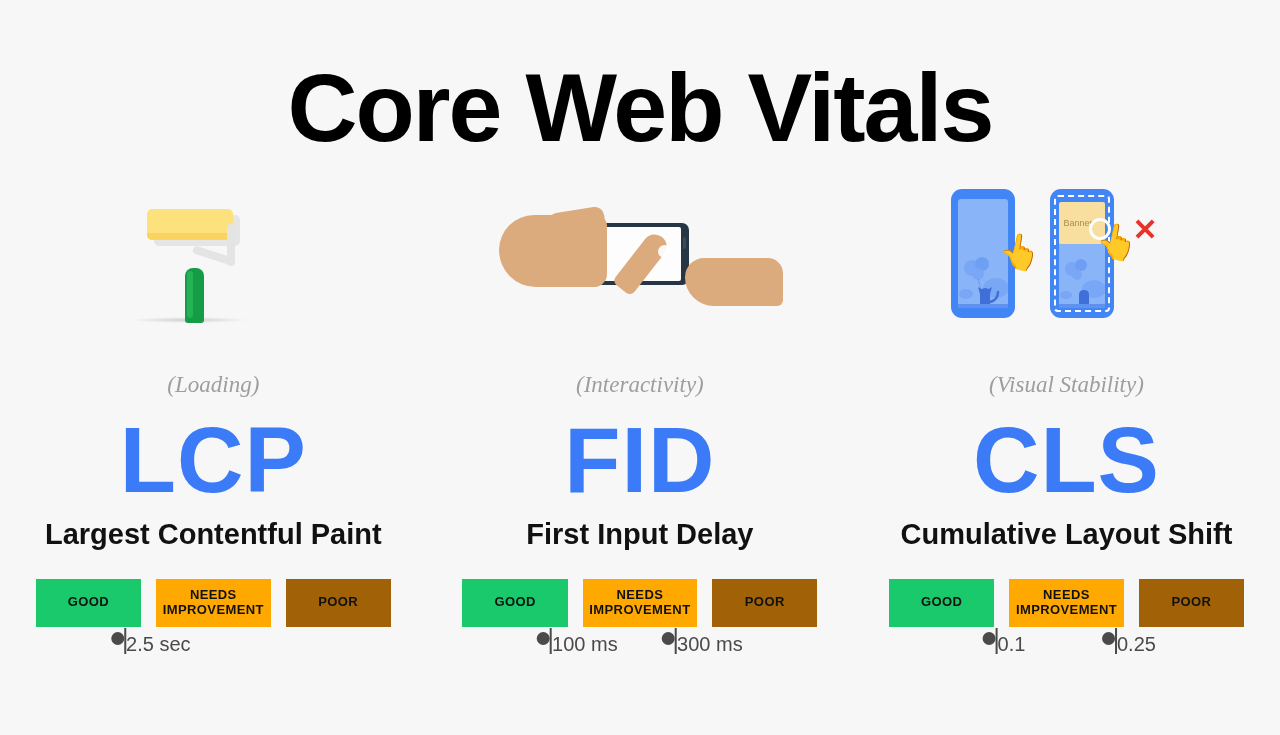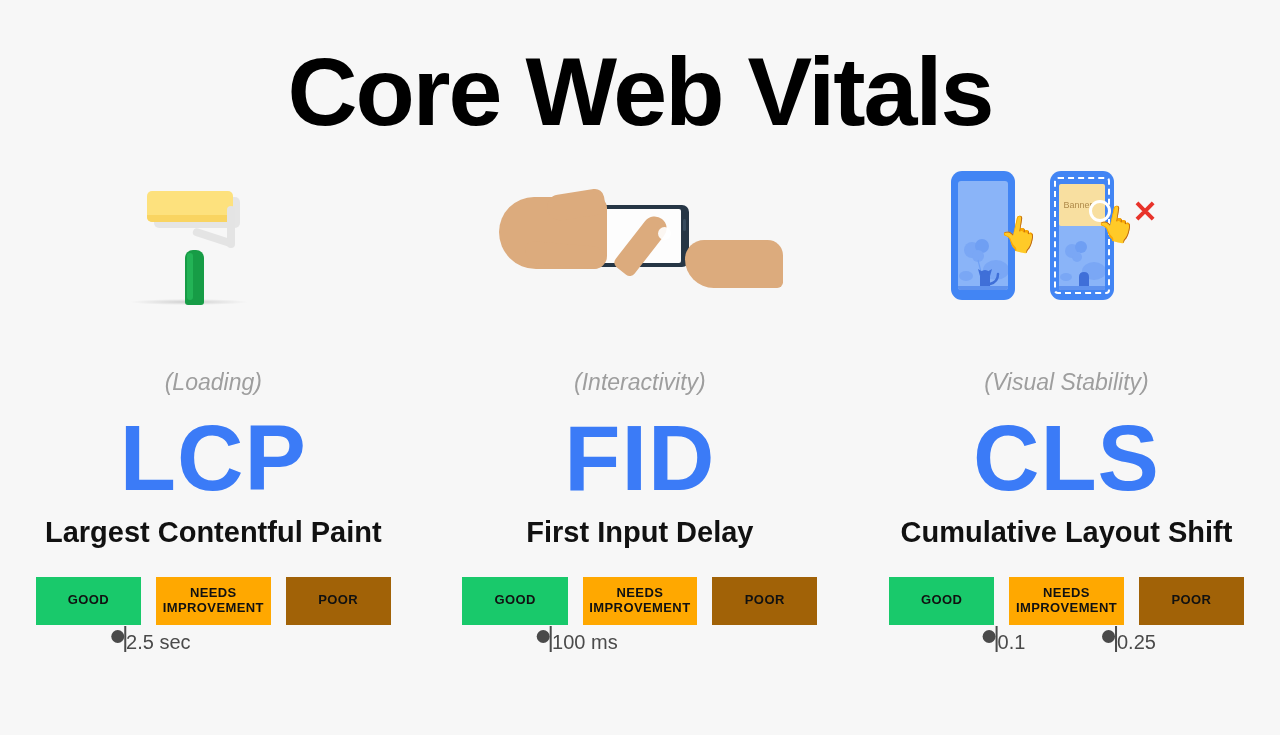--- a/index.html
+++ b/index.html
@@ -17,21 +17,21 @@
   }
 
   
   .page-title {
     text-align: center;
     font-family: "Liberation Sans", sans-serif;
     font-weight: bold;
     font-size: 97px;
     letter-spacing: -2px;
     color: #000000;
-    margin: 0;
+    margin: 16px;
     padding-top: 38px;
     line-height: 1.12;
   }
 
   
   .columns {
     display: flex;
     width: 1280px;
     margin-top: 14px;
   }
@@ -342,25 +342,25 @@
     top: 36px;
     font-size: 30px;
     line-height: 1;
     color: #e8332a;
     font-weight: bold;
     font-family: "Liberation Sans", sans-serif;
   }
 
   
   .aspect-label {
-    margin-top: 60px;
+    margin-top: 44px;
     font-size: 23px;
     font-style: italic;
     color: #9e9e9e;
-    font-family: Liberation Sans, sans-serif;
+    font-family: Liberation Serif, serif;
     line-height: 1;
   }
   .acronym {
     margin-top: 18px;
     font-size: 92px;
     font-weight: bold;
     color: #3b7bf7;
     line-height: 1;
     letter-spacing: 1px;
     font-family: "Liberation Sans", sans-serif;
@@ -508,20 +508,25 @@
             <span>IMPROVEMENT</span>
           </span>
         </div>
         <div class="seg seg-poor">POOR</div>
       </div>
       <div class="markers">
         <div class="marker" style="left:32.4%">
           <div class="marker-dot"></div>
           <div class="marker-stem"></div>
           <div class="marker-label">100 ms</div>
+        </div>
+        <div class="marker" style="left:67.6%">
+          <div class="marker-dot"></div>
+          <div class="marker-stem"></div>
+          <div class="marker-label">300 ms</div>
         </div>
       </div>
     </div>
   </div>
 
   <div class="column">
     <div class="illustration">
       <div class="cls-wrap">
 
         <div class="phone-a"></div>

